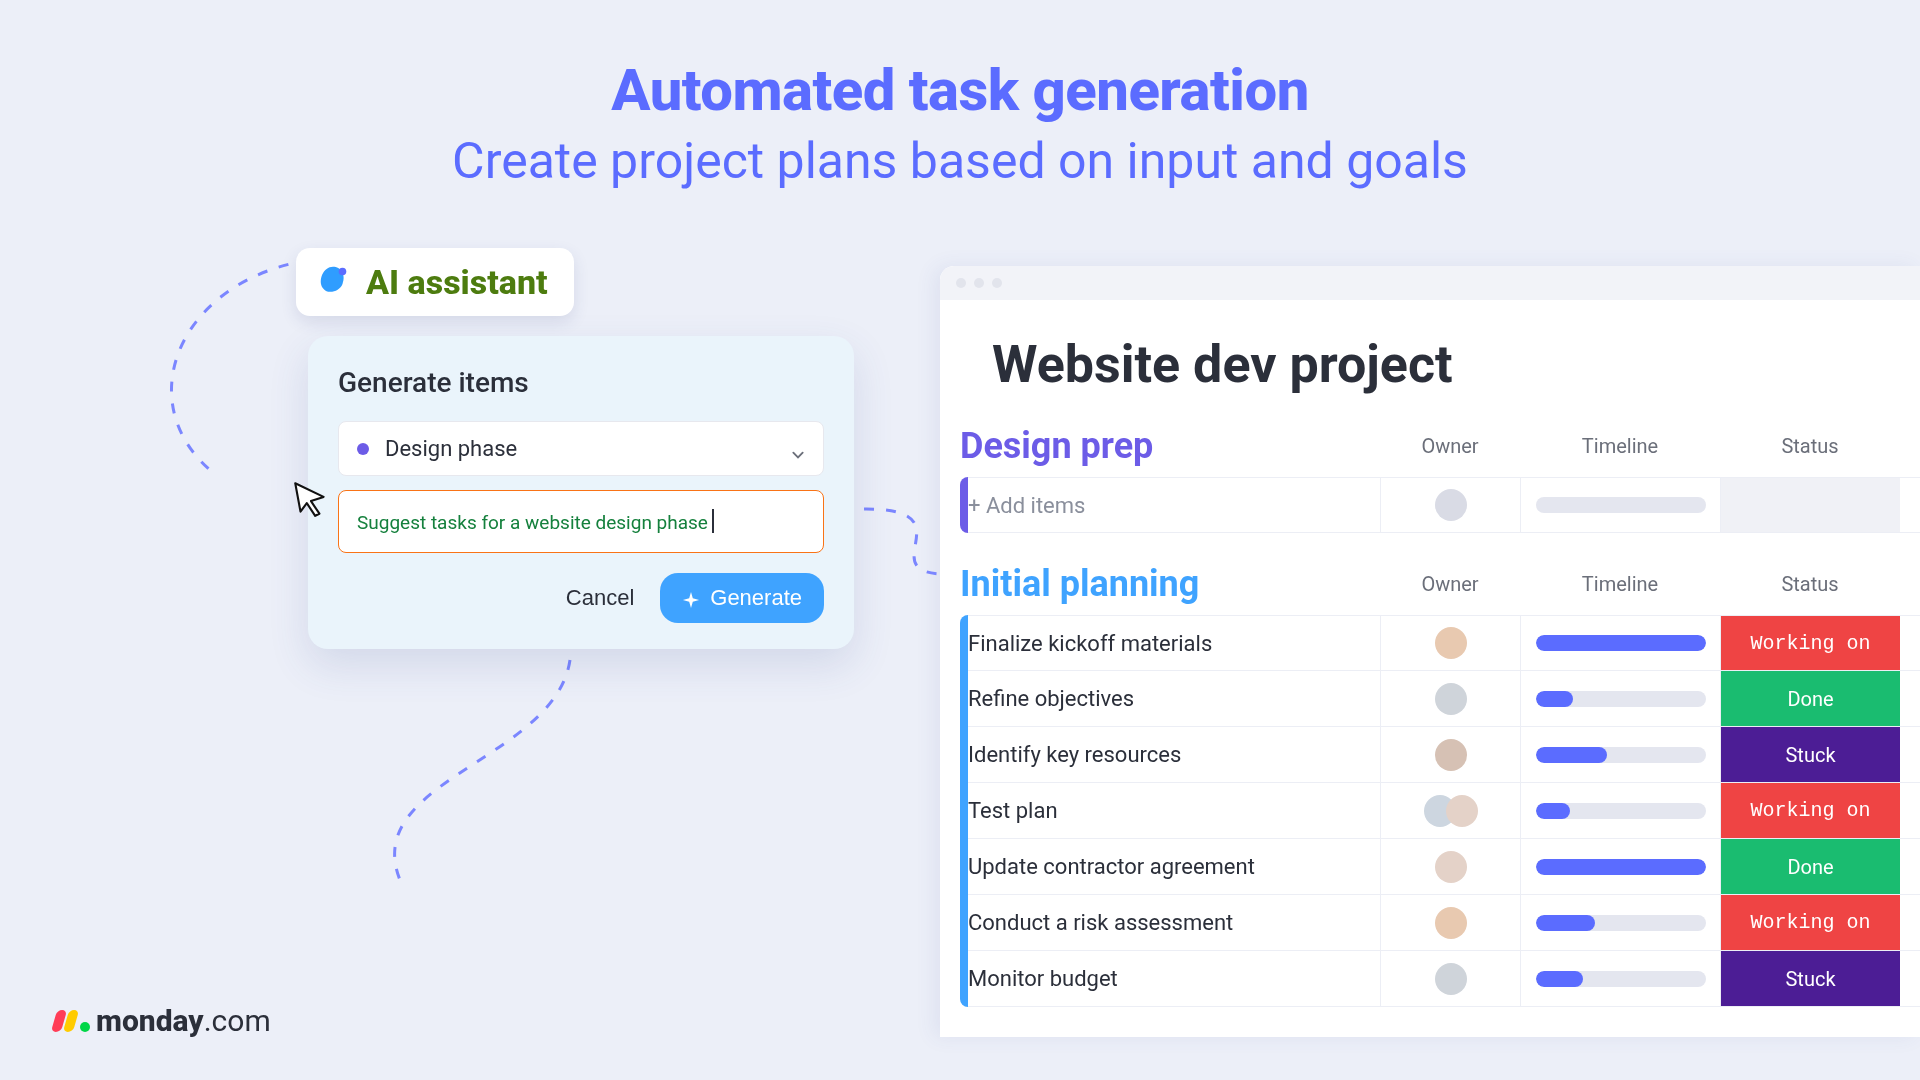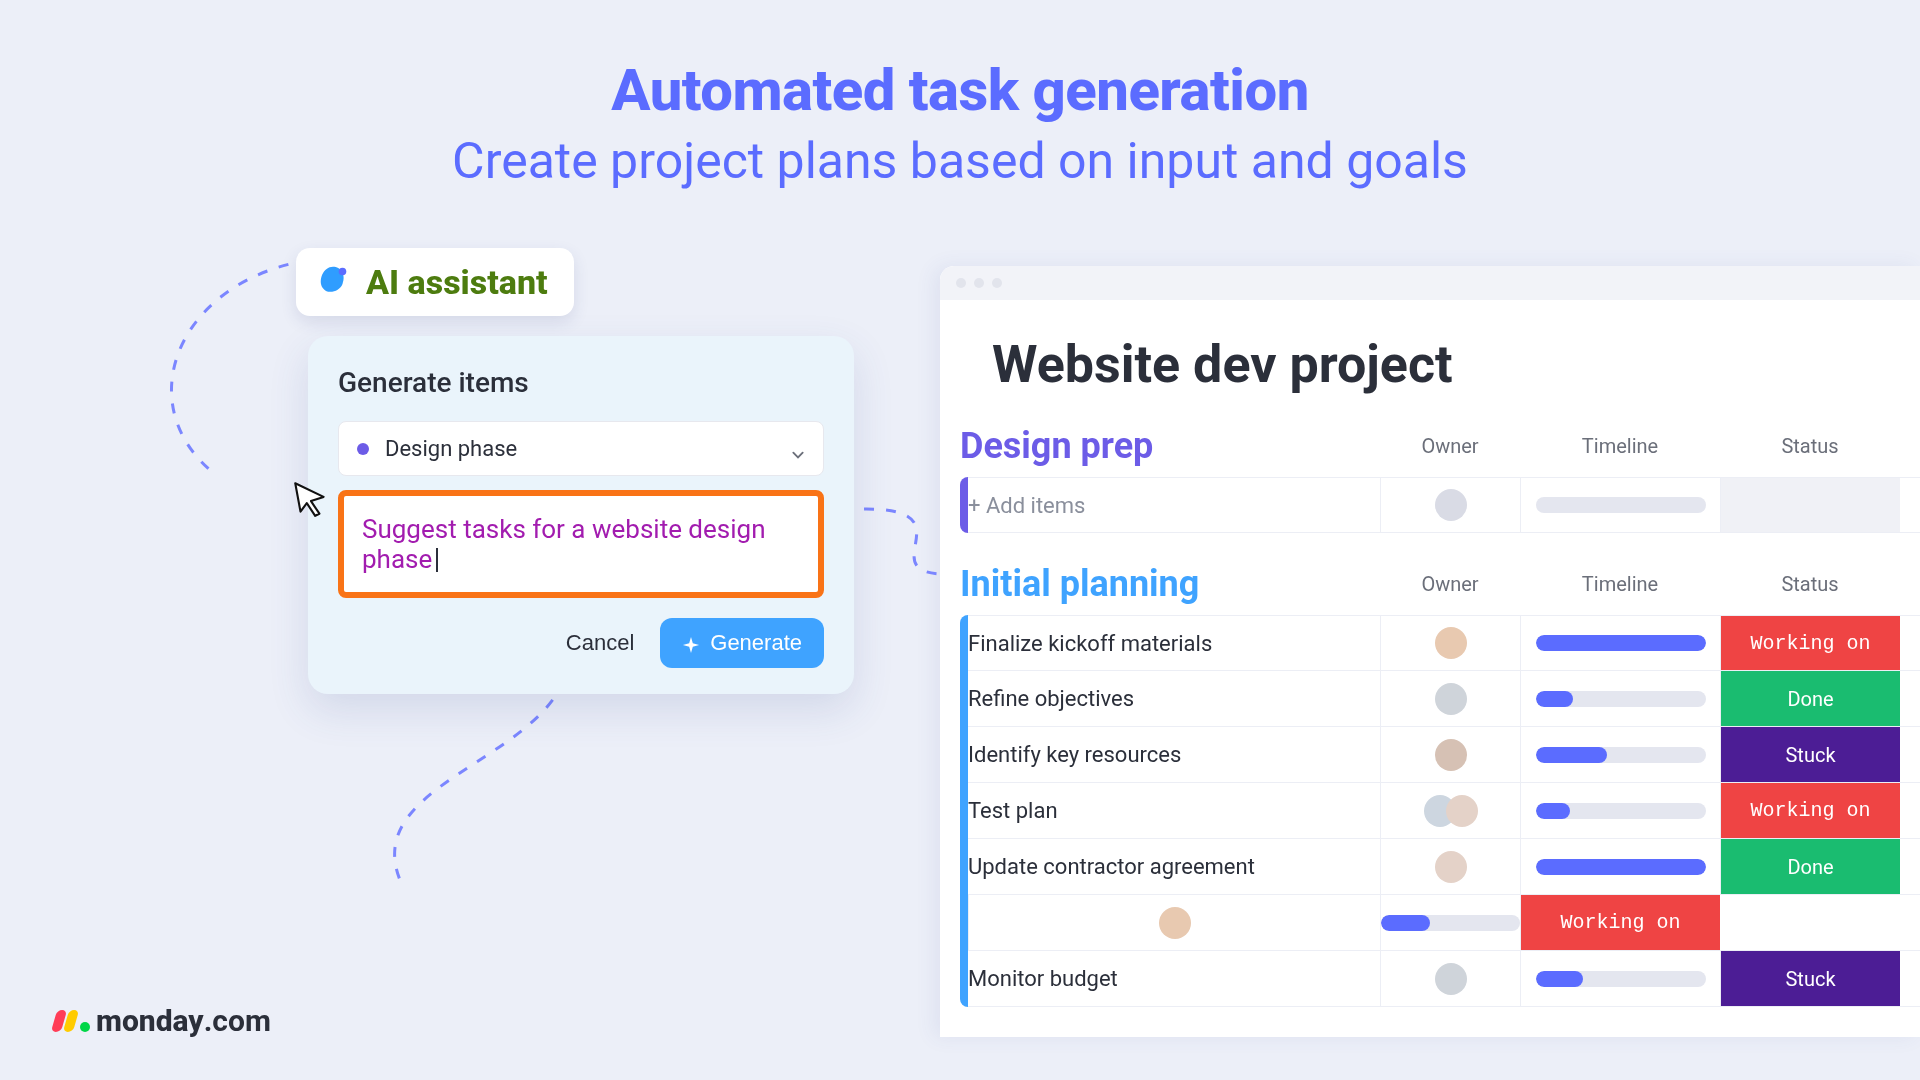--- a/index.html
+++ b/index.html
@@ -75,41 +75,41 @@
   .dropdown .dot {
     width: 12px; height: 12px; border-radius: 50%;
     background: #6c5ce7; margin-right: 16px;
   }
   .dropdown .chev {
     position: absolute; right: 18px; top: 50%; transform: translateY(-50%);
     width: 14px; height: 14px; color: #6b6f7a;
   }
   .prompt-input {
     background: #fff;
-    border: 6px solid #f97316;
+    border: 1px solid #f97316;
     border-radius: 8px;
     padding: 18px 18px;
-    font-size: 26px; color: #a21caf;
+    font-size: 19px; color: #15803d;
     margin-bottom: 20px;
     position: relative;
   }
   .prompt-input .caret {
     display: inline-block; width: 2px; height: 24px;
     background: #2b2f3a; margin-left: 4px; vertical-align: -4px;
   }
   .ai-actions {
     display: flex; justify-content: flex-end; gap: 26px; align-items: center;
   }
   .btn-cancel {
     font-size: 22px; color: #2b2f3a; background: none; border: none; cursor: pointer;
   }
   .btn-generate {
     background: #3fa3ff;
     color: #fff; font-size: 22px;
-    border: none; border-radius: 12px;
+    border: none; border-radius: 18px;
     padding: 12px 22px;
     display: flex; align-items: center; gap: 10px;
     cursor: pointer;
   }
   .btn-generate .spark { width: 18px; height: 18px; }
 
   
   .cursor-arrow {
     position: absolute;
     left: 290px; top: 478px;
@@ -238,21 +238,21 @@
     width: 10px; height: 22px; border-radius: 5px;
     transform: skewX(-16deg);
     display: inline-block;
   }
   .brand .mark span:nth-child(1){ background:#ff3d57; }
   .brand .mark span:nth-child(2){ background:#ffcb00; }
   .brand .mark span:nth-child(3){ background:#00d647; width:10px; height:10px; border-radius:50%; transform:none; margin-left:2px; }
   .brand .text {
     font-size: 30px; font-weight: 800; color: #2b2f3a;
   }
-  .brand .text .com { font-weight: 700; }
+  .brand .text .com { font-weight: 400; }
 </style>
 </head>
 <body>
 
 <svg class="connectors">
   <path d="M 310 260 C 180 280, 130 400, 210 470" stroke="#7b86ff" stroke-width="3" stroke-dasharray="10 12" fill="none"></path>
   <path d="M 842 510 C 980 500, 870 570, 940 574" stroke="#7b86ff" stroke-width="3" stroke-dasharray="10 12" fill="none"></path>
   <path d="M 570 660 C 560 780, 380 790, 360 900 C 400 860, 500 840, 530 900" stroke="#7b86ff" stroke-width="3" stroke-dasharray="10 12" fill="none" style="display:none"></path>
   <path d="M 570 660 C 555 760, 360 780, 400 880" stroke="#7b86ff" stroke-width="3" stroke-dasharray="10 12" fill="none"></path>
 </svg>
@@ -404,20 +404,21 @@
             <span class="avatar c5"></span>
           </div>
           <div class="cell-timeline">
             <div class="timeline-bar">
               <div class="fill" style="width: 100%;"></div>
             </div>
           </div>
           <div class="cell-status status-done">Done</div>
         </div>
         <div class="row">
+          <div class="cell-name">Conduct a risk assessment</div>
           <div class="cell-owner">
             <span class="avatar c1"></span>
           </div>
           <div class="cell-timeline">
             <div class="timeline-bar">
               <div class="fill" style="width: 35%;"></div>
             </div>
           </div>
           <div class="cell-status status-working">Working on</div>
         </div>

